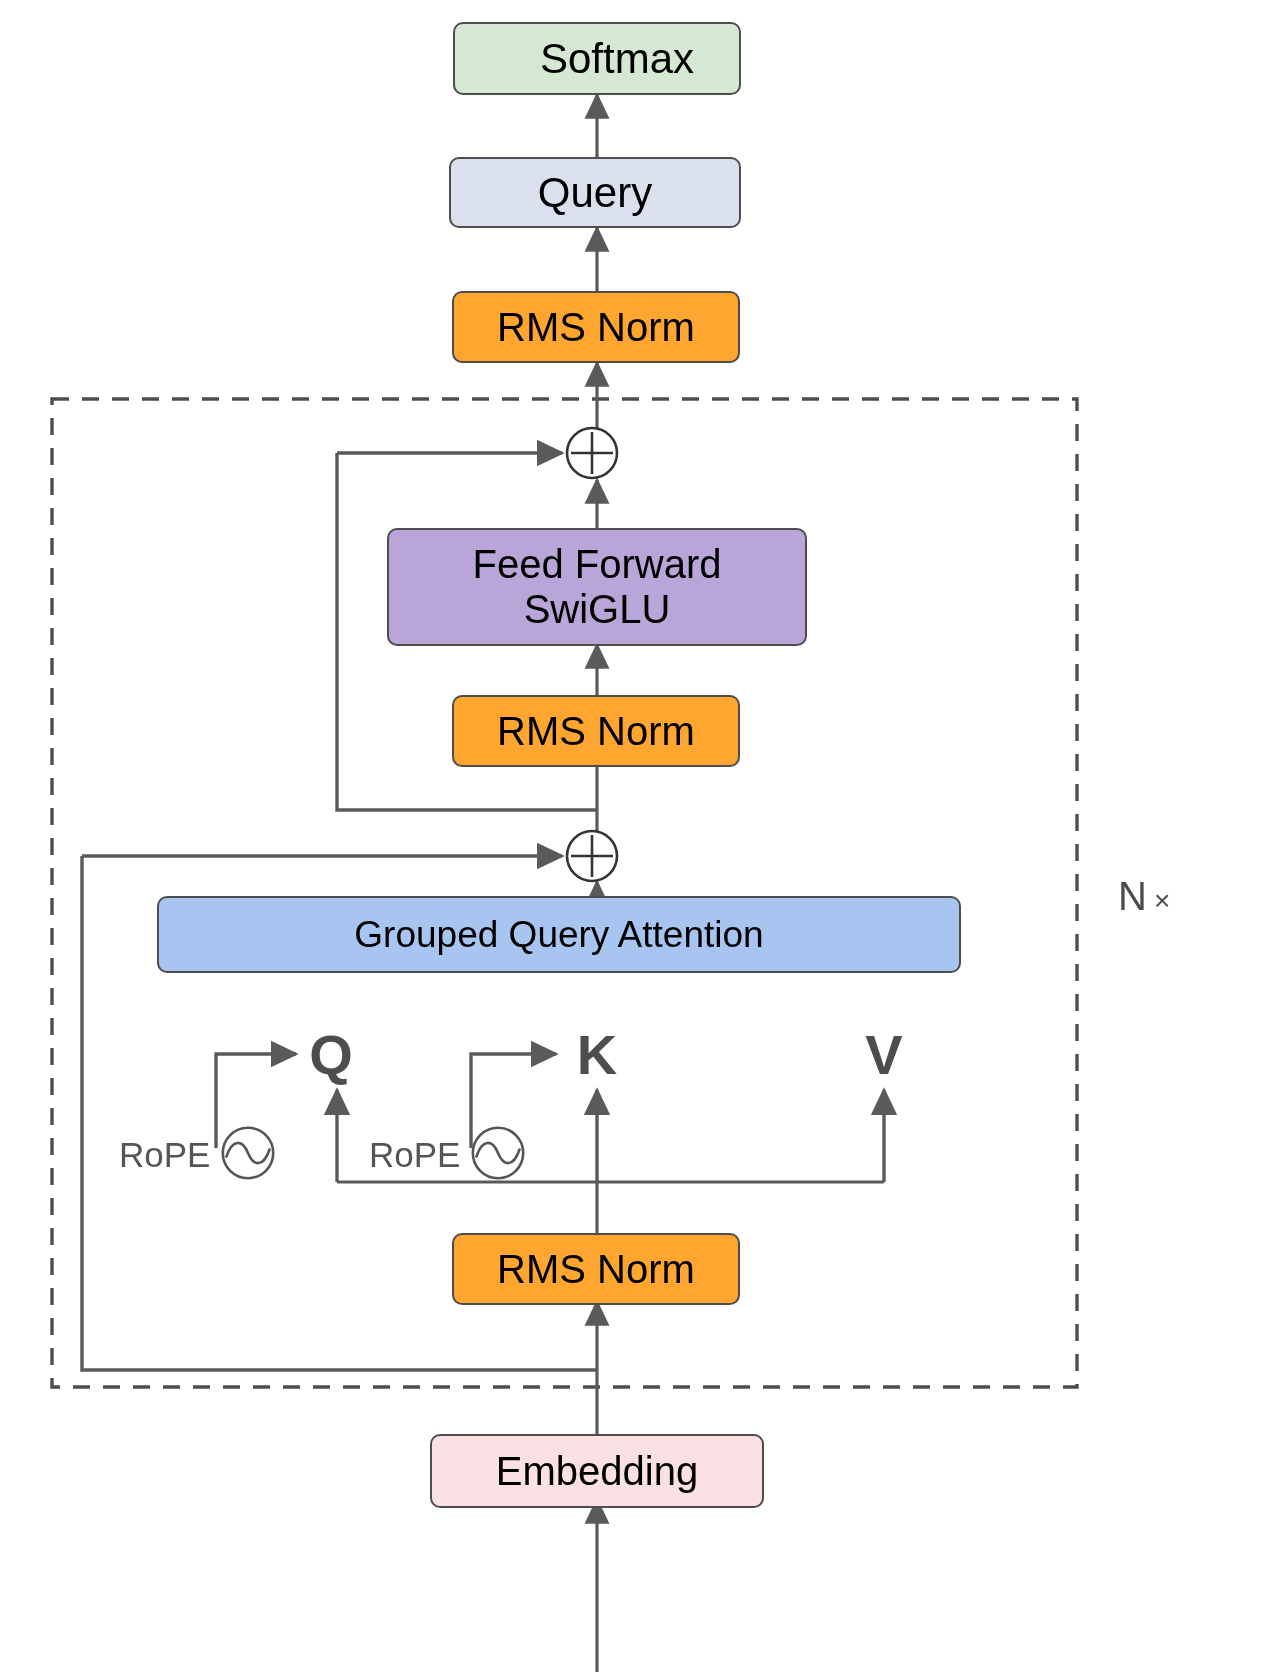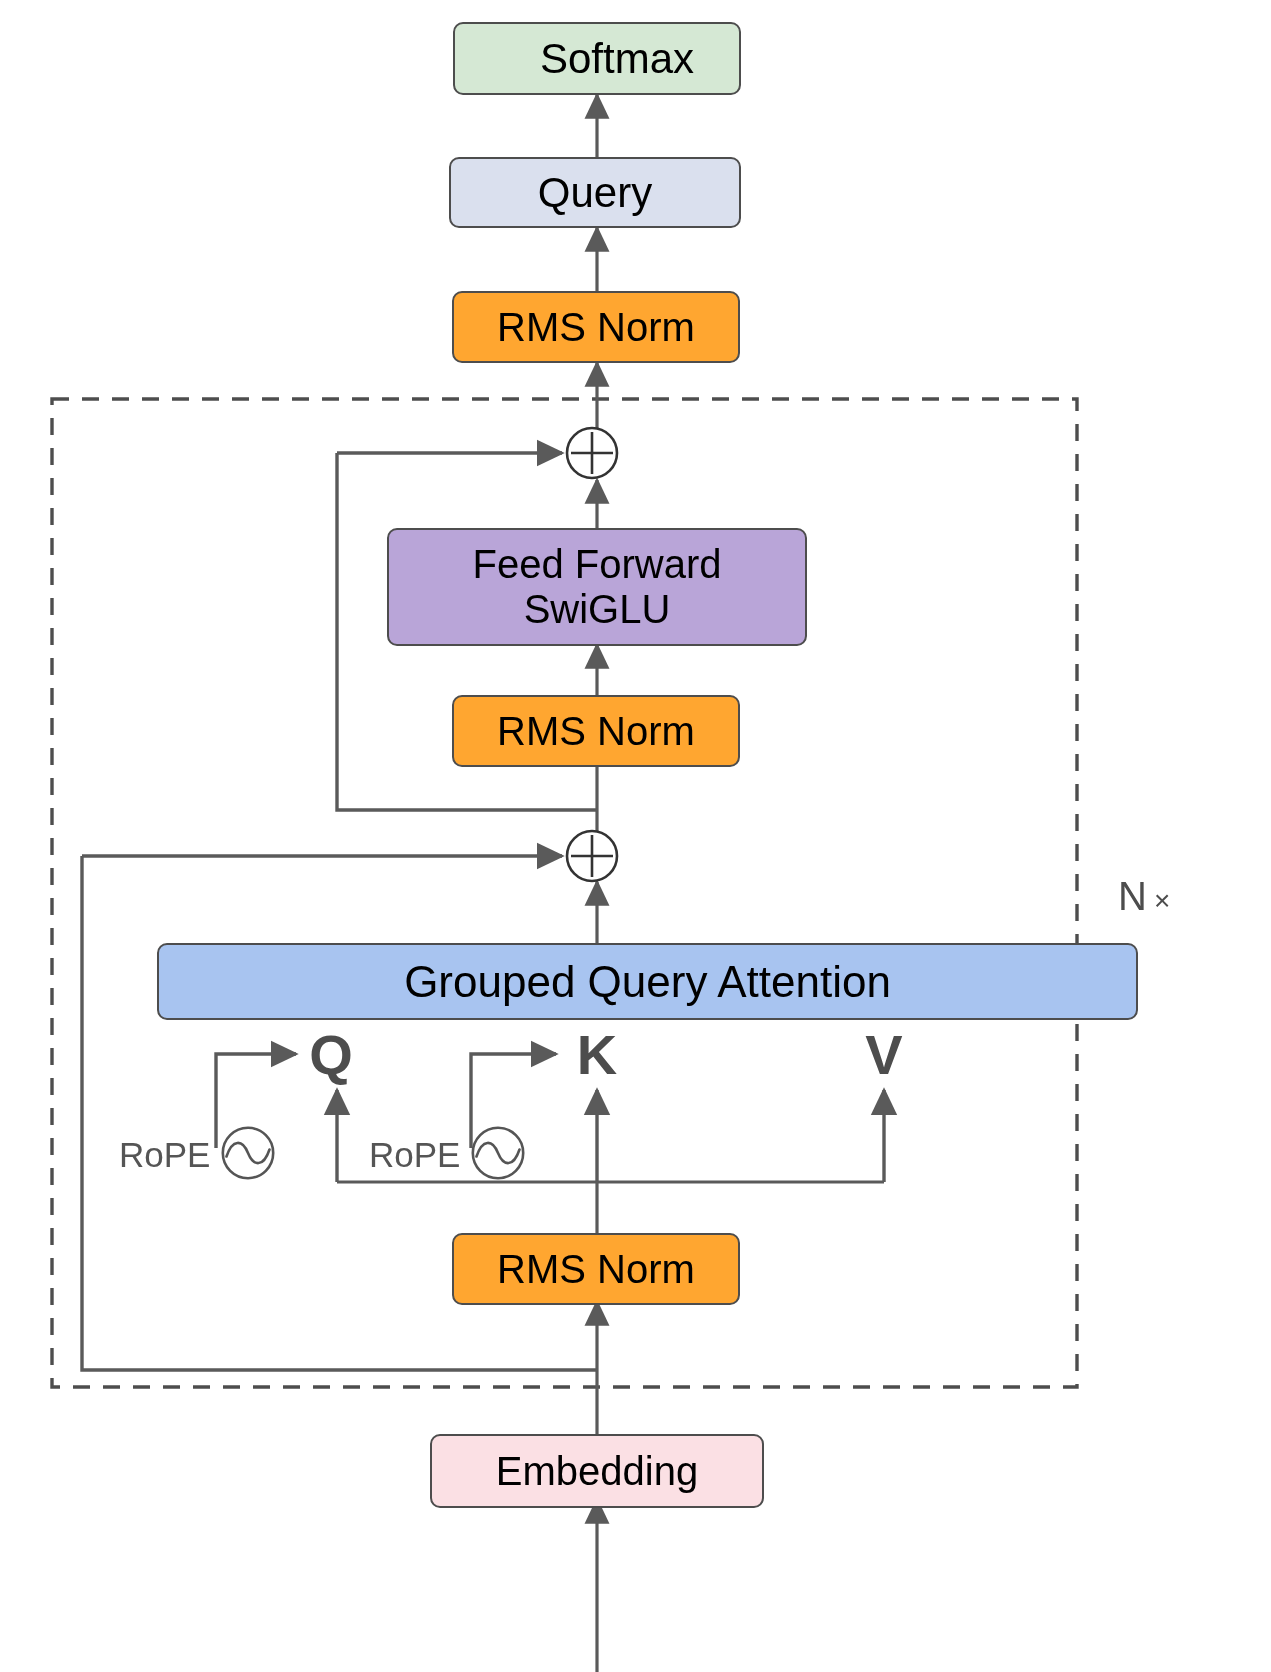--- a/index.html
+++ b/index.html
@@ -150,21 +150,21 @@
 
   <div class="node-box" style="left:387px; top:528px; width:420px; height:118px; background:#b9a5d8; font-size:40px;">
     <span class="node-label" style="white-space:pre-line;">Feed Forward
 SwiGLU</span>
   </div>
 
   <div class="node-box" style="left:452px; top:695px; width:288px; height:72px; background:#ffa630; font-size:40px;">
     <span class="node-label">RMS Norm</span>
   </div>
 
-  <div class="node-box" style="left:157px; top:943px; width:981px; height:77px; background:#a8c4f0; font-size:44px;">
+  <div class="node-box" style="left:157px; top:896px; width:804px; height:77px; background:#a8c4f0; font-size:37px;">
     <span class="node-label">Grouped Query Attention</span>
   </div>
 
   <div class="node-box" style="left:452px; top:1233px; width:288px; height:72px; background:#ffa630; font-size:40px;">
     <span class="node-label">RMS Norm</span>
   </div>
 
   <div class="node-box" style="left:430px; top:1434px; width:334px; height:74px; background:#fbe0e4; font-size:40px;">
     <span class="node-label">Embedding</span>
   </div>

